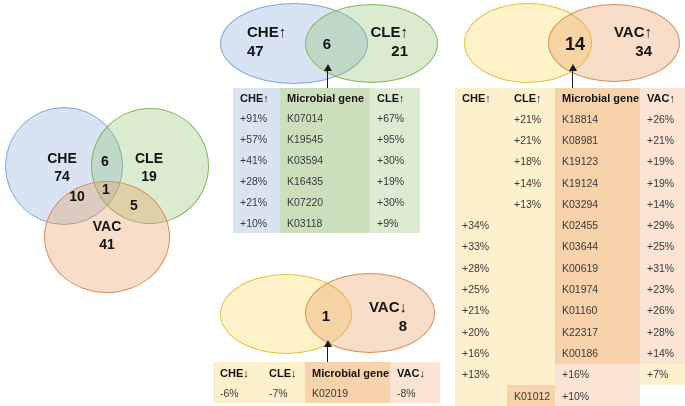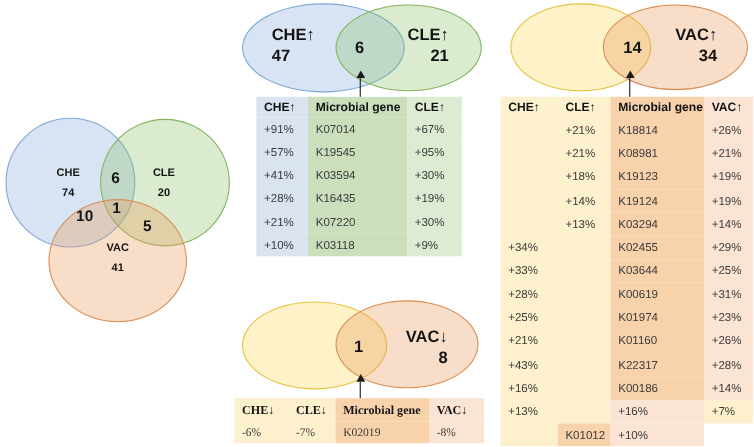--- a/index.html
+++ b/index.html
@@ -9,41 +9,41 @@
   }
   
   .vshape { position:absolute; border-radius:50%; box-sizing:border-box; }
   .fill-blue   { background:rgba(125,166,216,0.30); border:1.5px solid #7ea8d8; }
   .fill-green  { background:rgba(139,192,106,0.32); border:1.5px solid #84b561; }
   .fill-orange { background:rgba(235,156,94,0.34);  border:1.5px solid #db8f55; }
   .fill-yellow { background:rgba(250,221,111,0.38); border:1.5px solid #e6c23c; }
   
   .vlabel { position:absolute; z-index:3; font-weight:bold; color:#141414;
             font-size:15px; line-height:19px; white-space:pre; }
-  .vlabel3 { font-size:10px; line-height:18px; text-align:center; }
+  .vlabel3 { font-size:14px; line-height:18px; text-align:center; }
   .vnum { position:absolute; z-index:3; font-weight:bold; color:#141414;
           font-size:14px; line-height:16px; text-align:center; }
   .alignR { text-align:right; }
   
   .arrow { position:absolute; z-index:4; width:9px; display:flex;
            flex-direction:column; align-items:center; }
   .arrow-head { width:0; height:0; border-left:4px solid transparent;
                 border-right:4px solid transparent; border-bottom:7px solid #1a1a1a; }
   .arrow-line { width:1.5px; flex:1 1 auto; background:#1a1a1a; }
   
   .gtable { position:absolute; display:grid; z-index:2; }
   #table-up    { left:233px; top:88px;  width:187px;
                  grid-template-columns:47px 90px 50px;
                  grid-template-rows:19px repeat(6,21px); }
   #table-right { left:455px; top:88px;  width:230px;
                  grid-template-columns:52px 48px 85px 45px;
                  grid-template-rows:20px repeat(14,21.3px); }
   #table-down  { left:213px; top:362px; width:227px;
                  grid-template-columns:49px 43px 85px 50px;
-                 grid-template-rows:21px 20px;font-family:Liberation Serif, serif; }
+                 grid-template-rows:21px 20px; }
   .cell { display:flex; align-items:center; padding-left:7px; box-sizing:border-box; }
   .thead { font-weight:bold; color:#141414; font-size:11px; white-space:pre; }
   .tval  { color:#3a3a3a; font-size:10.5px; }
   
   .bg-tblue  { background:#dae4f1; }
   .bg-tgreen { background:#cbdfbc; }
   .bg-tgreen2{ background:#ddebd2; }
   .bg-tyel   { background:#fdf0cc; }
   .bg-ttan   { background:#f7d2ab; }
   .bg-tpeach { background:#fbe4d4; }
@@ -51,42 +51,42 @@
 </head>
 <body>
 
 <div id="figure">
 
   <div class="vshape fill-blue" style="left:5px;  top:107px; width:118px; height:118px;"></div>
   <div class="vshape fill-green" style="left:91px; top:108px; width:118px; height:116px;"></div>
   <div class="vshape fill-orange" style="left:44px; top:181px; width:126px; height:112px;"></div>
 
   <div class="vlabel vlabel3" style="left:38px; top:149px; width:48px;"><span>CHE</span><br><span>74</span></div>
-  <div class="vlabel vlabel3" style="left:125px; top:149px; width:48px;"><span>CLE</span><br><span>20</span></div>
+  <div class="vlabel vlabel3" style="left:125px; top:149px; width:48px;"><span>CLE</span><br><span>19</span></div>
   <div class="vlabel vlabel3" style="left:83px; top:217px; width:48px;"><span>VAC</span><br><span>41</span></div>
 
   <div class="vnum" style="left:95px;  top:153px; width:20px;">6</div>
   <div class="vnum" style="left:96px;  top:181px; width:20px;">1</div>
   <div class="vnum" style="left:66px;  top:188px; width:22px;">10</div>
   <div class="vnum" style="left:124px; top:197px; width:20px;">5</div>
 
   <div class="vshape fill-blue" style="left:220px; top:3px; width:148px; height:81px;"></div>
   <div class="vshape fill-green" style="left:305px; top:4px; width:133px; height:79px;"></div>
   <div class="vlabel" style="left:247px; top:22px;"><span>CHE↑</span><br><span>47</span></div>
   <div class="vlabel alignR" style="left:360px; top:22px; width:48px;"><span>CLE↑</span><br><span>21</span></div>
   <div class="vnum" style="left:317px; top:36px; width:20px; font-size:15px;">6</div>
   <div class="arrow" style="left:323px; top:64px; height:24px;">
       <div class="arrow-head"></div>
       <div class="arrow-line"></div>
     </div>
 
   <div class="vshape fill-yellow" style="left:464px; top:3px; width:128px; height:80px;"></div>
   <div class="vshape fill-orange" style="left:548px; top:4px; width:132px; height:78px;"></div>
   <div class="vlabel alignR" style="left:604px; top:22px; width:48px;"><span>VAC↑</span><br><span>34</span></div>
-  <div class="vnum" style="left:563px; top:36px; width:24px; font-size:15px;text-align:center;">14</div>
+  <div class="vnum" style="left:563px; top:36px; width:24px; font-size:18px;text-align:center;">14</div>
   <div class="arrow" style="left:568px; top:64px; height:24px;">
       <div class="arrow-head"></div>
       <div class="arrow-line"></div>
     </div>
 
   <div class="vshape fill-yellow" style="left:220px; top:274px; width:132px; height:80px;"></div>
   <div class="vshape fill-orange" style="left:305px; top:273px; width:130px; height:80px;"></div>
   <div class="vlabel alignR" style="left:359px; top:297px; width:48px;"><span>VAC↓</span><br><span>8</span></div>
   <div class="vnum" style="left:316px; top:308px; width:20px; font-size:15px;">1</div>
   <div class="arrow" style="left:323px; top:340px; height:22px;">
@@ -173,21 +173,21 @@
     <div class="cell tval bg-tyel">+25%</div>
     <div class="cell tval bg-tyel"></div>
     <div class="cell tval bg-ttan">K01974</div>
     <div class="cell tval bg-tpeach">+23%</div>
 
     <div class="cell tval bg-tyel">+21%</div>
     <div class="cell tval bg-tyel"></div>
     <div class="cell tval bg-ttan">K01160</div>
     <div class="cell tval bg-tpeach">+26%</div>
 
-    <div class="cell tval bg-tyel">+43%</div>
+    <div class="cell tval bg-tyel">+20%</div>
     <div class="cell tval bg-tyel"></div>
     <div class="cell tval bg-ttan">K22317</div>
     <div class="cell tval bg-tpeach">+28%</div>
 
     <div class="cell tval bg-tyel">+16%</div>
     <div class="cell tval bg-tyel"></div>
     <div class="cell tval bg-ttan">K00186</div>
     <div class="cell tval bg-tpeach">+14%</div>
 
     <div class="cell tval bg-tyel">+13%</div>

